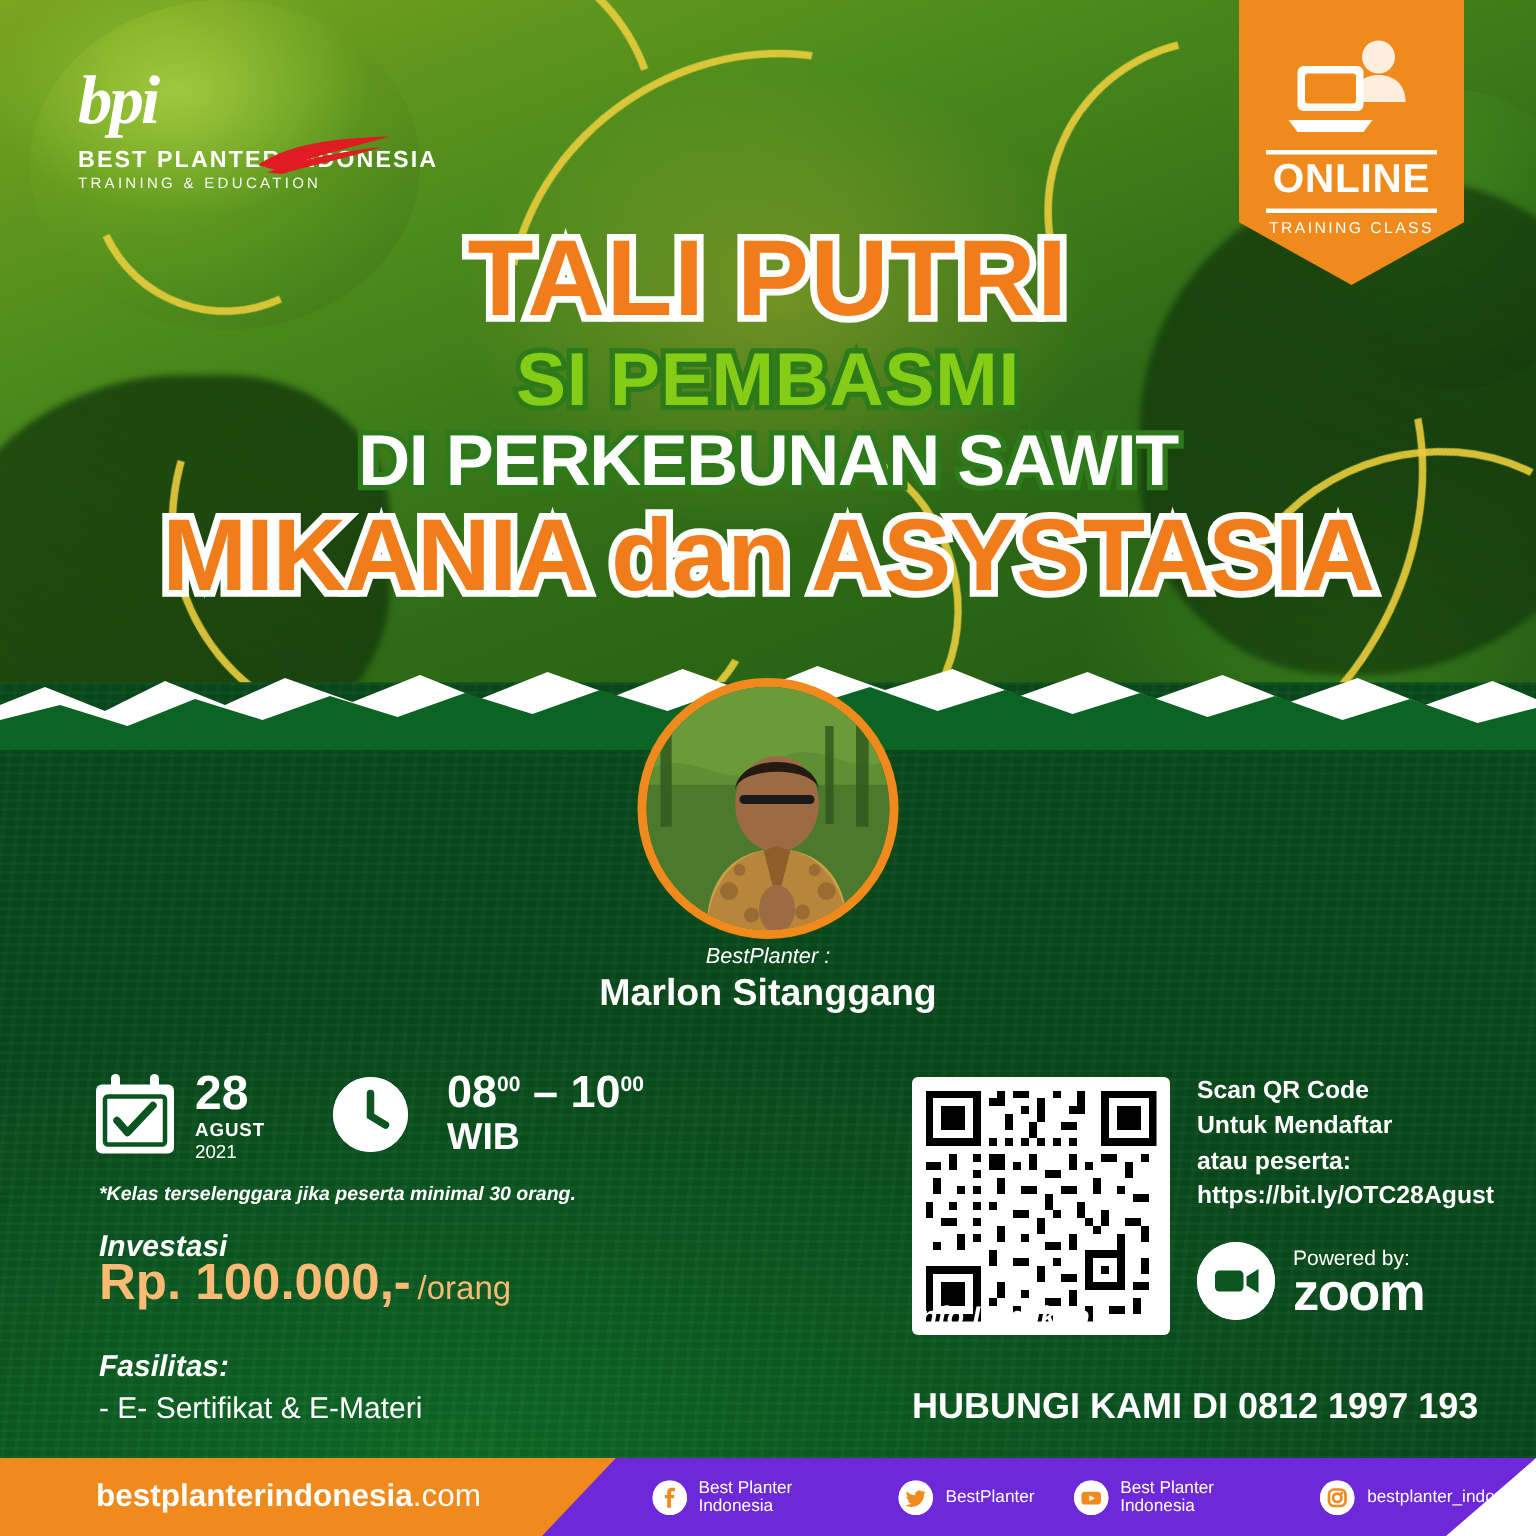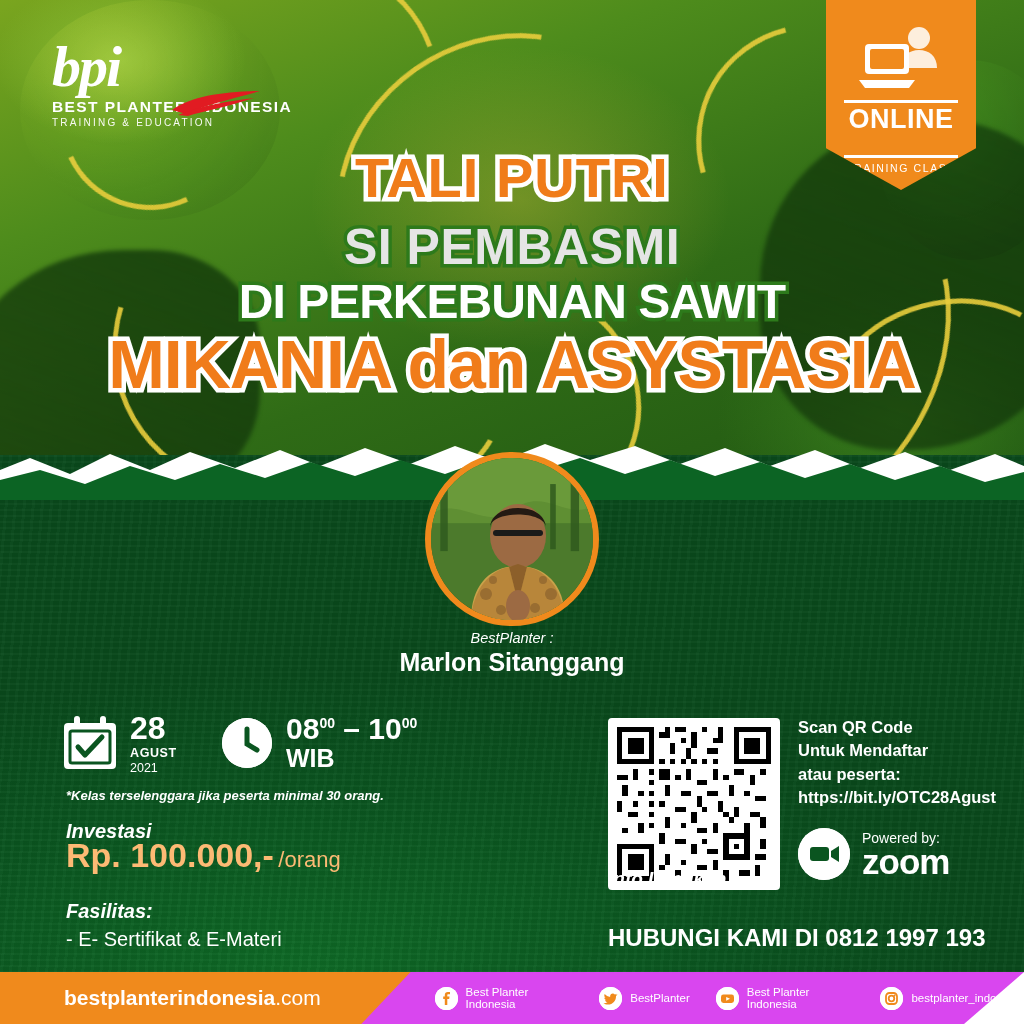--- a/index.html
+++ b/index.html
@@ -60,21 +60,21 @@
   }
   .torn {
     position: absolute; left: 0; top: 440px; width: 1024px; height: 60px;
   }
 
   
   .logo { position: absolute; left: 52px; top: 38px; color:#fff; }
   .logo-bpi {
     font-family: "Liberation Serif", serif;
     font-style: italic; font-weight: bold;
-    font-size: 58px; line-height: 58px; letter-spacing: -2px;
+    font-size: 46px; line-height: 58px; letter-spacing: -2px;
     color:#fff;
   }
   .logo-swoosh {
     position:absolute; left:118px; top:52px; width:92px; height:26px;
   }
   .logo-sub1 {
     font-size: 15.5px; font-weight: bold; letter-spacing: 1.4px; margin-top: 2px;
   }
   .logo-sub2 { font-size: 10px; letter-spacing: 2.2px; margin-top: 1px; opacity:.95;}
 
@@ -84,37 +84,37 @@
     background: #f08a1c;
     border-radius: 0 0 20px 20px;
     clip-path: polygon(0 0, 100% 0, 100% 78%, 50% 100%, 0 78%);
     text-align: center; color: #fff;
     box-shadow: 0 3px 10px rgba(0,0,0,.25);
   }
   .badge-icon { margin: 24px auto 6px; width: 88px; height: 70px; position: relative; }
   .badge-online {
     font-size: 27px; font-weight: bold; letter-spacing: .5px;
     border-top: 3px solid #fff; border-bottom: 3px solid #fff;
-    display: inline-block; padding: 1px 4px 20px;
+    display: inline-block; padding: 1px 4px 4px;
   }
   .badge-sub { font-size: 10.5px; letter-spacing: 1.6px; margin-top: 4px; }
 
   
   .headline {
     position: absolute; left: 0; top: 150px; width: 1024px;
     text-align: center; line-height: 1;
   }
   .h-line { font-weight: bold; letter-spacing: -1px; }
   .t1 {
-    font-size: 56px; color: #f07c1a;
+    font-size: 72px; color: #f07c1a;
     -webkit-text-stroke: 9px #fff; paint-order: stroke fill;
     letter-spacing: 1px;
   }
   .t2 {
-    font-size: 50px; color: #e5e5e5; margin-top: 16px; letter-spacing: .5px;
+    font-size: 50px; color: #84cc16; margin-top: 6px; letter-spacing: .5px;
     -webkit-text-stroke: 7px #2d7a1b; paint-order: stroke fill;
   }
   .t3 {
     font-size: 68px; color: #f07c1a; margin-top: 4px;
     -webkit-text-stroke: 9px #fff; paint-order: stroke fill;
   }
   .t4 {
     font-size: 48px; color: #fff; margin-top: 6px;
     -webkit-text-stroke: 7px #2d7a1b; paint-order: stroke fill;
   }
@@ -139,21 +139,21 @@
   
   .dateblock { position: absolute; left: 62px; top: 712px; display: flex; align-items: center; }
   .cal-icon { width: 56px; height: 56px; position: relative; }
   .date-txt { margin-left: 12px; color: #fff; line-height: 1; }
   .date-day { font-size: 32px; font-weight: bold; }
   .date-mon { font-size: 12.5px; font-weight: bold; letter-spacing: .6px; margin-top: 3px;}
   .date-yr  { font-size: 12.5px; margin-top: 2px; }
 
   .timeblock { position: absolute; left: 222px; top: 714px; display: flex; align-items: center; }
   .clock-icon { width: 50px; height: 50px; border-radius: 50%; background: #fff; position: relative; }
-  .time-txt { margin-left: 14px; color: #fff; }
+  .time-txt { margin-left: 26px; color: #fff; }
   .time-main { font-size: 30px; font-weight: bold; line-height: 1; }
   .time-main sup { font-size: 14px; vertical-align: super; font-weight: bold; }
   .time-wib { font-size: 25px; font-weight: bold; line-height: 1.15; }
 
   .note {
     position: absolute; left: 66px; top: 788px; width: 420px;
     color: #fff; font-size: 13px; font-style: italic; font-weight: bold;
   }
   .investasi-label {
     position: absolute; left: 66px; top: 820px; color: #fff;
@@ -195,21 +195,21 @@
     font-size: 19px; font-weight: bold; font-style: italic;
   }
   .hubungi {
     position: absolute; left: 608px; top: 924px; color: #fff;
     font-size: 24px; font-weight: bold;
   }
 
   
   .footer {
     position: absolute; left: 0; bottom: 0; width: 1024px; height: 52px;
-    background: #d946ef; display: flex; align-items: center; gap: 12px;
+    background: #6d28d9; display: flex; align-items: center; gap: 12px;
   }
   .footer-left {
     width: 420px; height: 52px; background: #f08a1c;
     display: flex; align-items: center; padding-left: 64px;
     clip-path: polygon(0 0, 100% 0, 88% 100%, 0 100%);
   }
   .site { font-size: 21px; color: #fff; }
   .site b { font-weight: bold; }
   .socials { display: flex; align-items: center; gap: 26px; margin-left: 12px; }
   .soc { display: flex; align-items: center; gap: 8px; }

